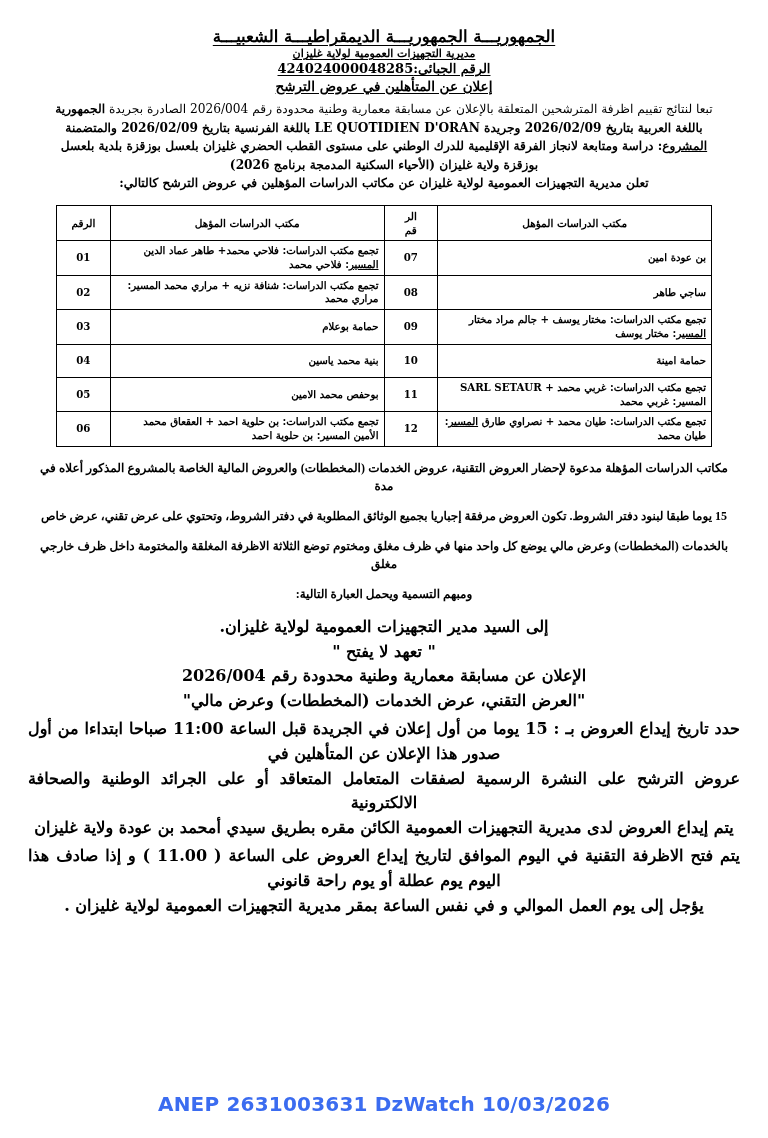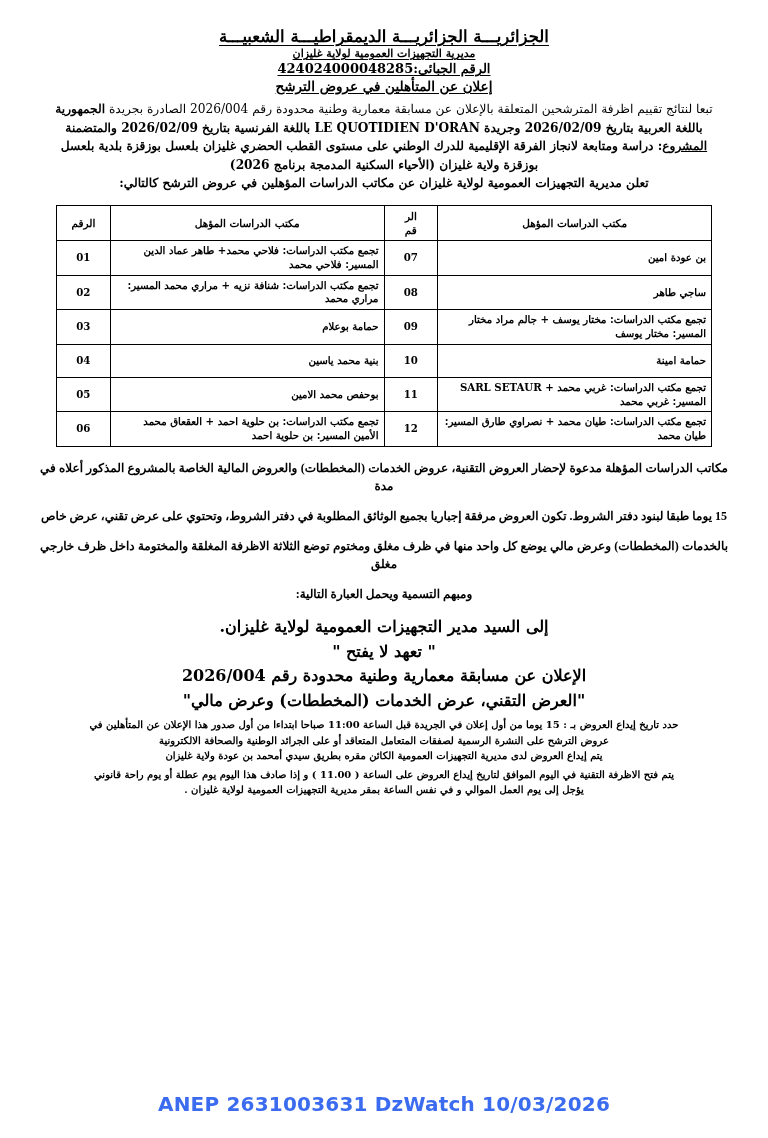--- a/index.html
+++ b/index.html
@@ -135,20 +135,21 @@
     font-size: 11.5px;
     font-family: "DejaVu Serif", "Liberation Serif", serif;
   }
   td.cell-office {
     text-align: right;
     font-weight: bold;
     padding-right: 6px;
     padding-left: 6px;
   }
   td.cell-office .u {
+    text-decoration: underline;
     margin-top: 48px;
   }
   td.cell-office .sarl {
     font-family: "DejaVu Serif", "Liberation Serif", serif;
     direction: ltr;
     unicode-bidi: embed;
     font-weight: bold;
   }
   tr.r-body td {
     height: 26px;
@@ -179,21 +180,21 @@
     font-weight: bold;
     font-size: 16px;
     line-height: 1.55;
   }
   .center-block {
     margin-top: 3px;
   }
   .tail-txt {
     margin: 3px 28px 0 28px;
     font-family: "DejaVu Serif", "Liberation Serif", serif;
-    font-size: 10px;
+    font-size: 16px;
     line-height: 1.55;
     font-weight: bold;
     text-align: justify;
     text-align-last: center;
   }
   .tail-txt p {
     margin: 0;
   }
 
   
@@ -213,21 +214,21 @@
     unicode-bidi: embed;
     letter-spacing: 0.2px;
   }
 </style>
 </head>
 <body>
 
 <div class="page">
 
   <div class="header">
-    <span class="hline hl-1">الجزائريـــة الجزائريـــة الديمقراطيـــة الشعبيـــة</span>
+    <span class="hline hl-1">الجمهوريـــة الجمهوريـــة الديمقراطيـــة الشعبيـــة</span>
     <span class="hline hl-3">مديرية التجهيزات العمومية لولاية غليزان</span>
     <span class="hline hl-4">الرقم الجبائى:424024000048285</span>
     <span class="hline hl-5">إعلان عن المتأهلين في عروض الترشح</span>
   </div>
 
   <div class="intro">
     <p><span>تبعا لنتائج تقييم اظرفة المترشحين المتعلقة بالإعلان عن مسابقة معمارية وطنية محدودة رقم 2026/004 الصادرة بجريدة </span><span class="b">الجمهورية</span></p>
     <p><span class="b">باللغة العربية بتاريخ 2026/02/09 وجريدة </span><span class="lat">LE QUOTIDIEN D'ORAN</span><span class="b"> باللغة الفرنسية بتاريخ 2026/02/09   والمتضمنة</span></p>
     <p><span class="b u">المشروع</span><span class="b">: دراسة ومتابعة لانجاز الفرقة الإقليمية للدرك الوطني على مستوى القطب الحضري غليزان بلعسل بوزقزة بلدية بلعسل</span></p>
     <p class="b">بوزقزة ولاية غليزان (الأحياء السكنية المدمجة برنامج 2026)</p>

